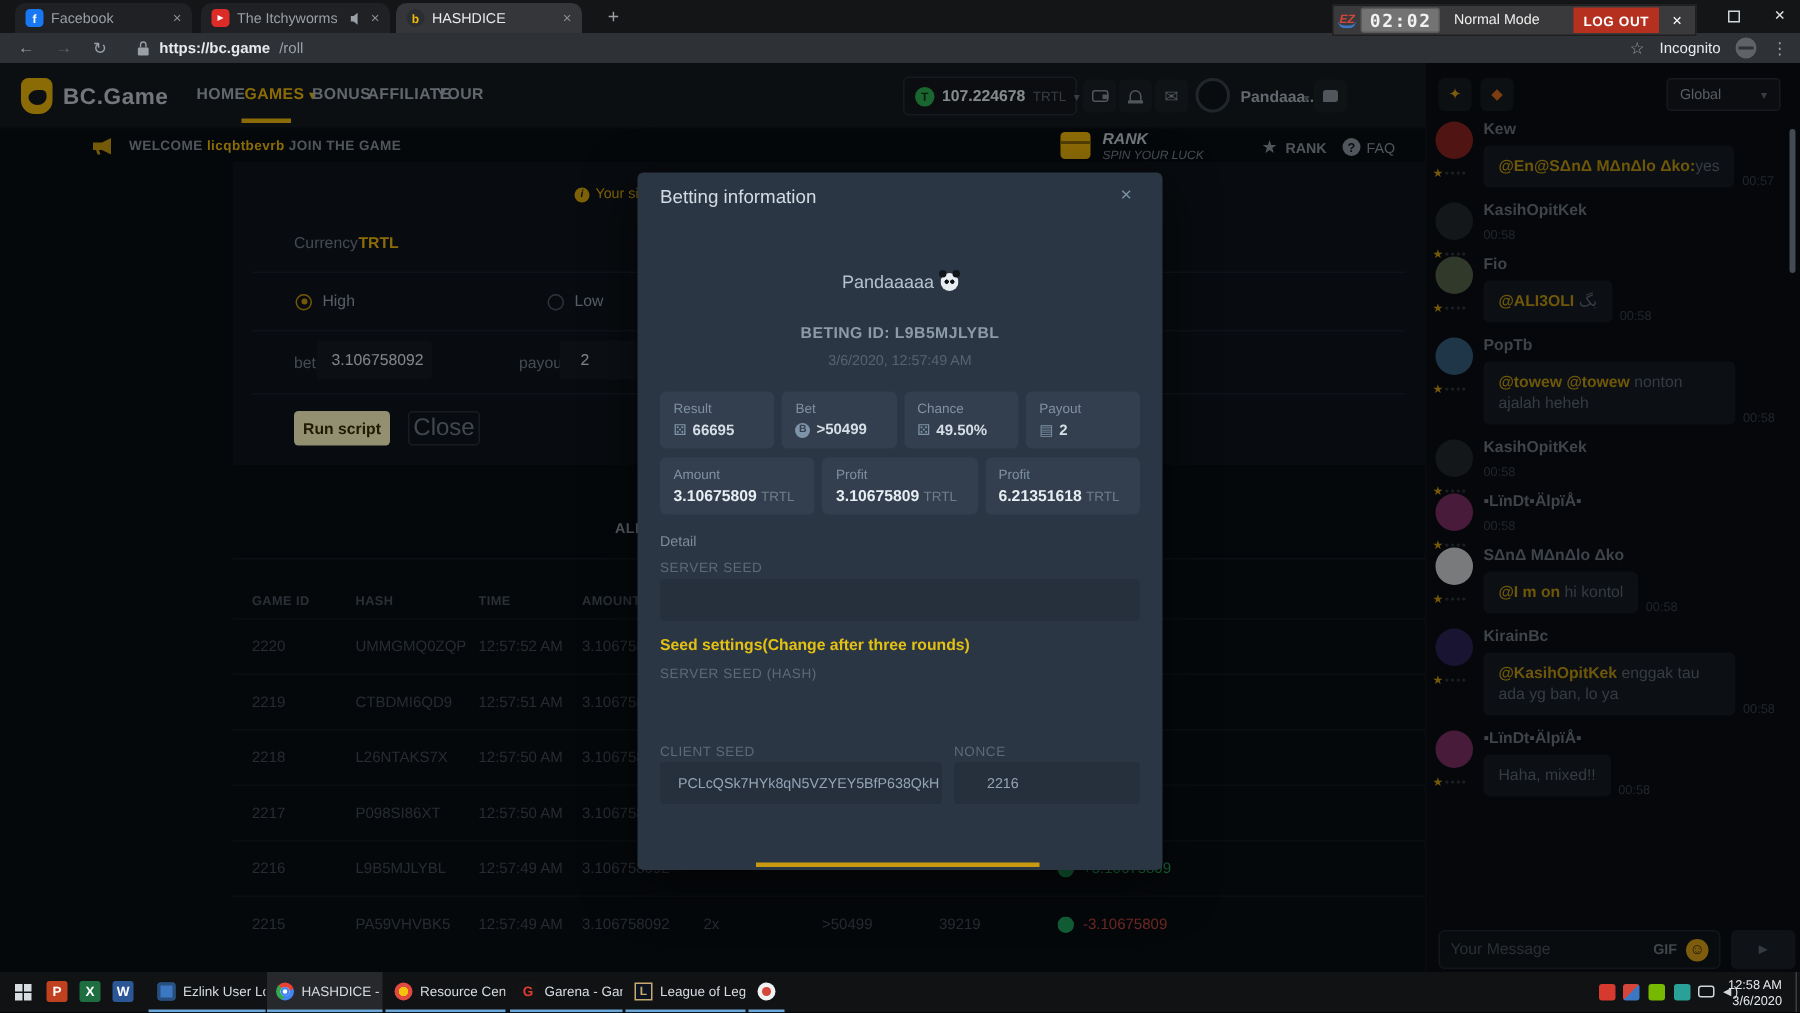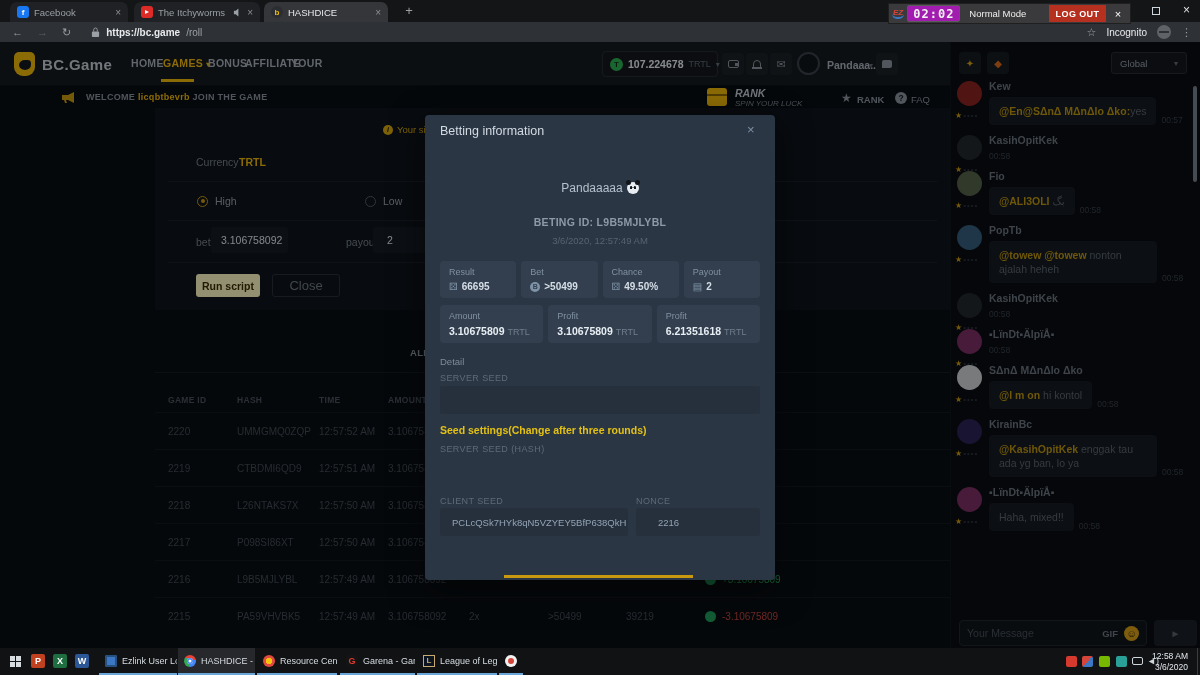--- a/index.html
+++ b/index.html
@@ -74,21 +74,21 @@
   .info-dot{width:10px;height:10px;border-radius:50%;background:#d9a90e;color:#12161b;font-size:7px;font-weight:bold;display:flex;align-items:center;justify-content:center;font-style:italic}
   .bp-lbl{position:absolute;font-size:10.5px;color:#76818c}
   .bp-gold{position:absolute;font-size:10.5px;font-weight:bold;color:#f0b90b}
   .bp-div{position:absolute;left:13px;width:769px;height:1px;background:#1b222b}
   .radio-row{position:absolute;display:flex;align-items:center;gap:7px;font-size:10.5px;color:#98a2ac}
   .radio{width:11px;height:11px;border:1px solid #525c66;border-radius:50%;position:relative;flex:none}
   .radio.sel{border-color:#c9990f}
   .radio.sel::after{content:"";position:absolute;left:2.5px;top:2.5px;width:4px;height:4px;border-radius:50%;background:#c9990f}
   .bp-input{position:absolute;height:26px;background:#151b23;border-radius:3px;display:flex;align-items:center;padding:0 10px;font-size:10.5px;color:#dfe6ec;overflow:hidden;white-space:nowrap}
   .btn-run{position:absolute;left:41px;top:166px;width:64px;height:23px;background:#fef9c3;border-radius:3px;color:#3b2d06;font-size:10.5px;font-weight:bold;display:flex;align-items:center;justify-content:center}
-  .btn-close{position:absolute;left:117px;top:166px;width:68px;height:23px;border:1px solid #2a313a;border-radius:3px;color:#707b86;font-size:13px;display:flex;align-items:center;justify-content:center}
+  .btn-close{position:absolute;left:117px;top:166px;width:48px;height:23px;border:1px solid #2a313a;border-radius:3px;color:#707b86;font-size:16px;display:flex;align-items:center;justify-content:center}
 
   
   .htab{position:absolute;left:410px;top:305px;font-size:9.5px;font-weight:bold;color:#98a2ac;letter-spacing:.3px;white-space:nowrap}
   .hist-div{position:absolute;left:155px;top:330px;width:795px;height:1px;background:#151b22}
   .tbl{position:absolute;left:155px;top:346px;width:795px}
   .thead,.trow{display:grid;grid-template-columns:69px 82px 69px 81px 79px 78px 79px auto;align-items:center;padding-left:13px}
   .thead{height:24px;font-size:8.5px;font-weight:bold;color:#49535d;letter-spacing:.3px}
   .trow{height:37px;font-size:10px;color:#434c56;border-top:1px solid #12181f}
   .tcell{white-space:nowrap;overflow:hidden}
   .profit{display:flex;align-items:center;gap:6px}
@@ -161,21 +161,21 @@
   .ic-p6::after{content:"";position:absolute;left:3px;top:3px;width:6px;height:6px;border-radius:50%;background:#d6453a}
   .tico{position:absolute;top:8px;width:11px;height:11px;border-radius:2px}
   .t-monitor{border:1px solid #cfd6dc;height:8px;top:9px}
   .t-spk{color:#cfd6dc;font-size:9px;width:auto;border:none;top:8px}
   .clk{position:absolute;right:12px;top:3px;text-align:right;font-size:8.5px;line-height:10.5px;color:#e4e8ec}
   .sdesk{position:absolute;right:0;top:0;width:3px;height:27px;border-left:1px solid #3a3d41}
 
   
   .ovl{position:absolute;left:888px;top:3px;width:243px;height:21px;background:#3a3a3c;border:1px solid #1f1f1f;display:flex;align-items:center;z-index:60;padding:0 3px;gap:3px}
   .ezlogo{font-size:8px;font-weight:bold;font-style:italic;color:#d6453a;border-bottom:2px solid #3b77c2;border-radius:0 0 5px 5px;padding:0 1px;flex:none}
-  .ovl-clock{height:17px;background:#a21caf;border:1px solid #5a5a5a;border-radius:2px;display:flex;align-items:center;padding:0 5px;font-family:"DejaVu Sans Mono",monospace;font-size:12px;font-weight:bold;color:#f2f2f2;letter-spacing:1px;flex:none}
+  .ovl-clock{height:17px;background:#737373;border:1px solid #5a5a5a;border-radius:2px;display:flex;align-items:center;padding:0 5px;font-family:"DejaVu Sans Mono",monospace;font-size:12px;font-weight:bold;color:#f2f2f2;letter-spacing:1px;flex:none}
   .ovl-mode{font-size:9.5px;color:#efefef;padding:0 6px;flex:1}
   .ovl-btn{width:57px;height:17px;background:#b5301f;color:#fff;font-size:9px;font-weight:bold;display:flex;align-items:center;justify-content:center;letter-spacing:.4px;flex:none}
   .ovl-x{width:18px;text-align:center;color:#fff;font-size:11px;flex:none}
 </style>
 </head>
 <body>
 
 <div class="screen">
 
   <div class="tabstrip">

